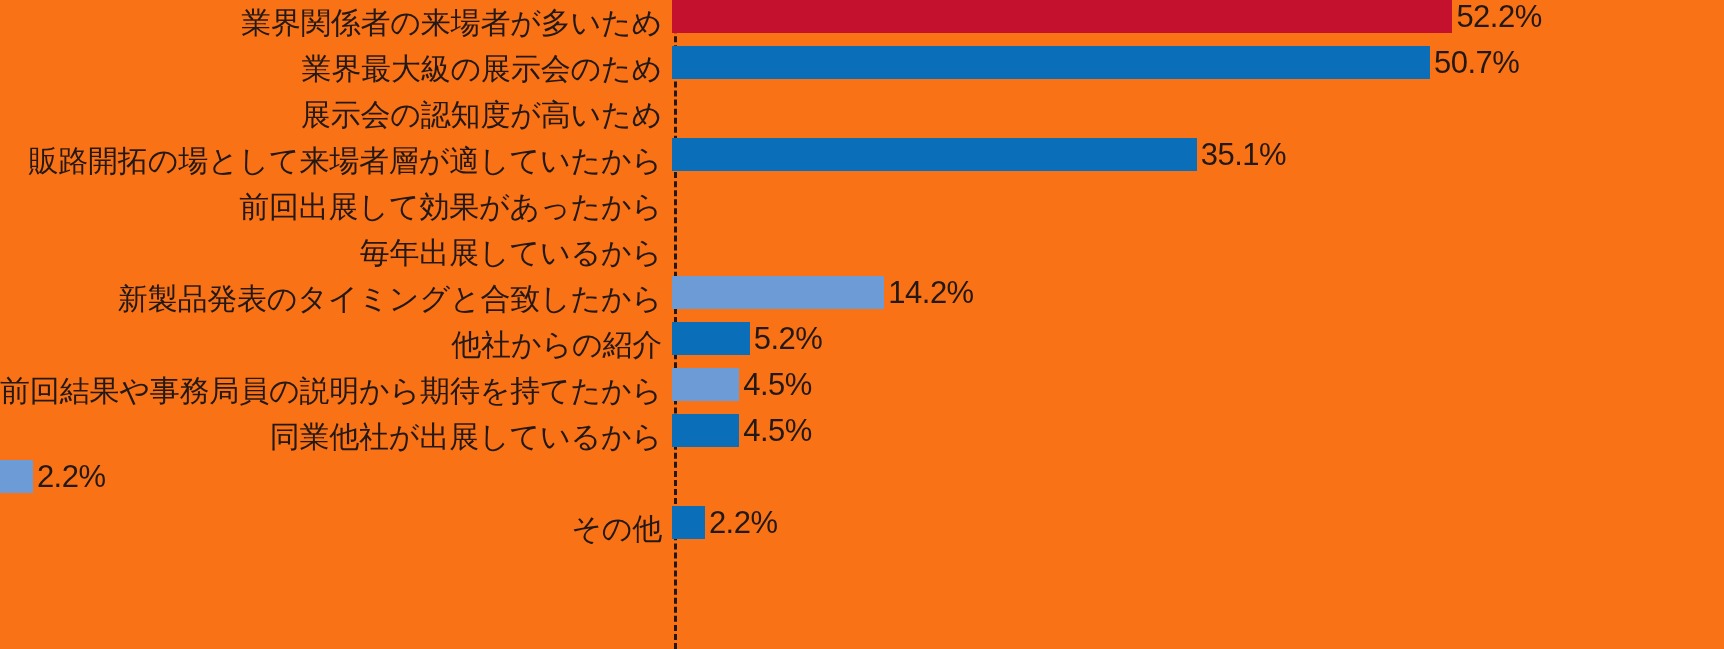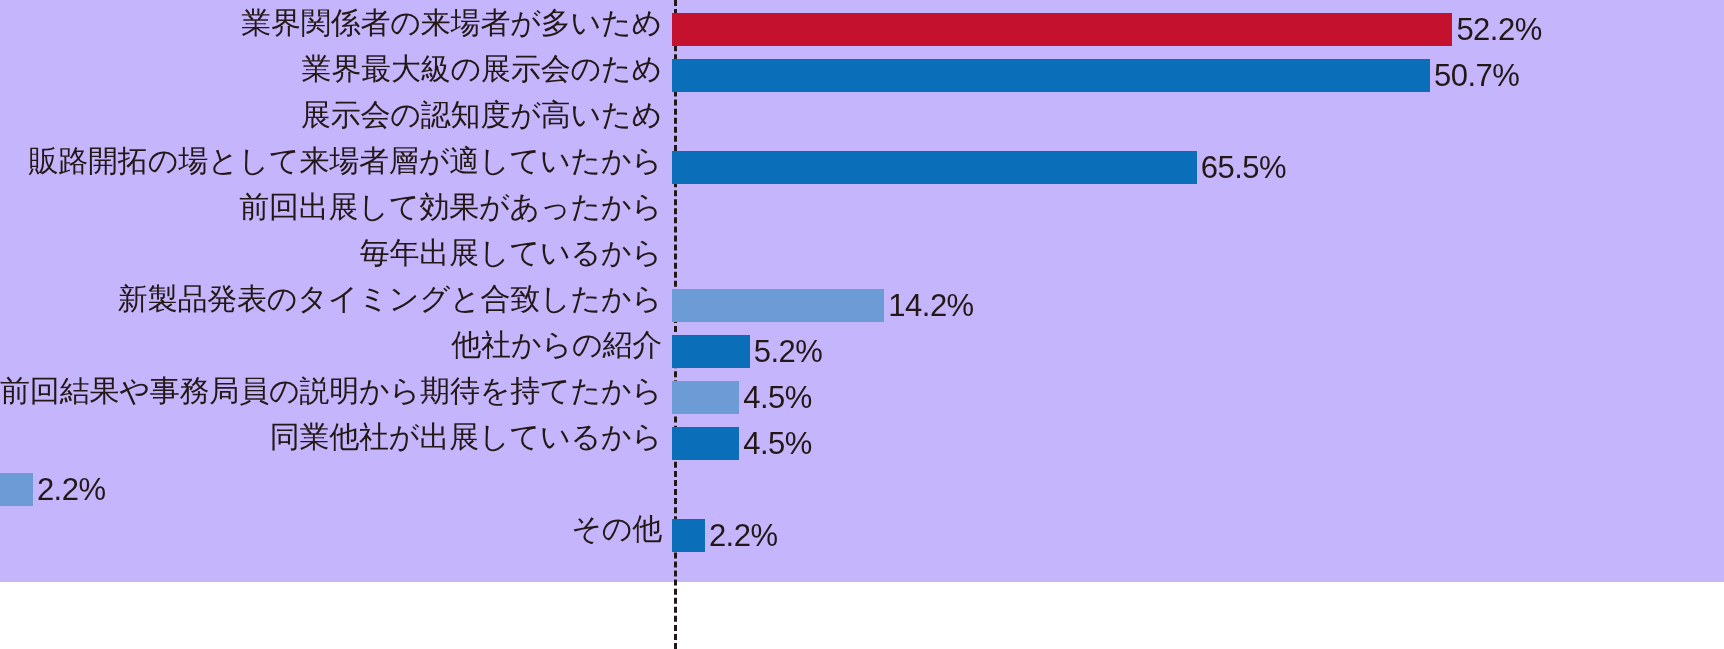--- a/index.html
+++ b/index.html
@@ -10,22 +10,22 @@
   body {
     width: 1724px;
     height: 649px;
     font-family: "Liberation Sans", "DejaVu Sans", sans-serif;
     overflow: hidden;
   }
 
   #chart-root {
     position: relative;
     width: 1724px;
-    height: 582px;
-    background: #c4b5fd;
+    height: 649px;
+    background: #f97316;
   }
 
   .rows {
     position: absolute;
     left: 0;
     top: 0;
     width: 1724px;
     height: 649px;
     display: flex;
     flex-direction: column;
@@ -51,21 +51,21 @@
     white-space: nowrap;
     letter-spacing: -0.2px;
     overflow: visible;
   }
 
   .bar-area {
     position: relative;
     flex: 1 1 auto;
     height: 46px;
     display: flex;
-    align-items: flex-end;
+    align-items: flex-start;
   }
 
   .bar {
     height: 33px;
     flex: 0 0 auto;
   }
 
   .bar-value {
     font-size: 31px;
     line-height: 33px;
@@ -108,21 +108,21 @@
           <div class="bar-value">50.7%</div>
         </div>
       </div>
       <div class="bar-row">
         <div class="cat-label">展示会の認知度が高いため</div>
       </div>
       <div class="bar-row">
         <div class="cat-label">販路開拓の場として来場者層が適していたから</div>
         <div class="bar-area">
           <div class="bar" style="width: 524.745px; background: rgb(10, 111, 184);"></div>
-          <div class="bar-value">65.5%</div>
+          <div class="bar-value">35.1%</div>
         </div>
       </div>
       <div class="bar-row">
         <div class="cat-label">前回出展して効果があったから</div>
       </div>
       <div class="bar-row">
         <div class="cat-label">毎年出展しているから</div>
       </div>
       <div class="bar-row">
         <div class="cat-label">新製品発表のタイミングと合致したから</div>

